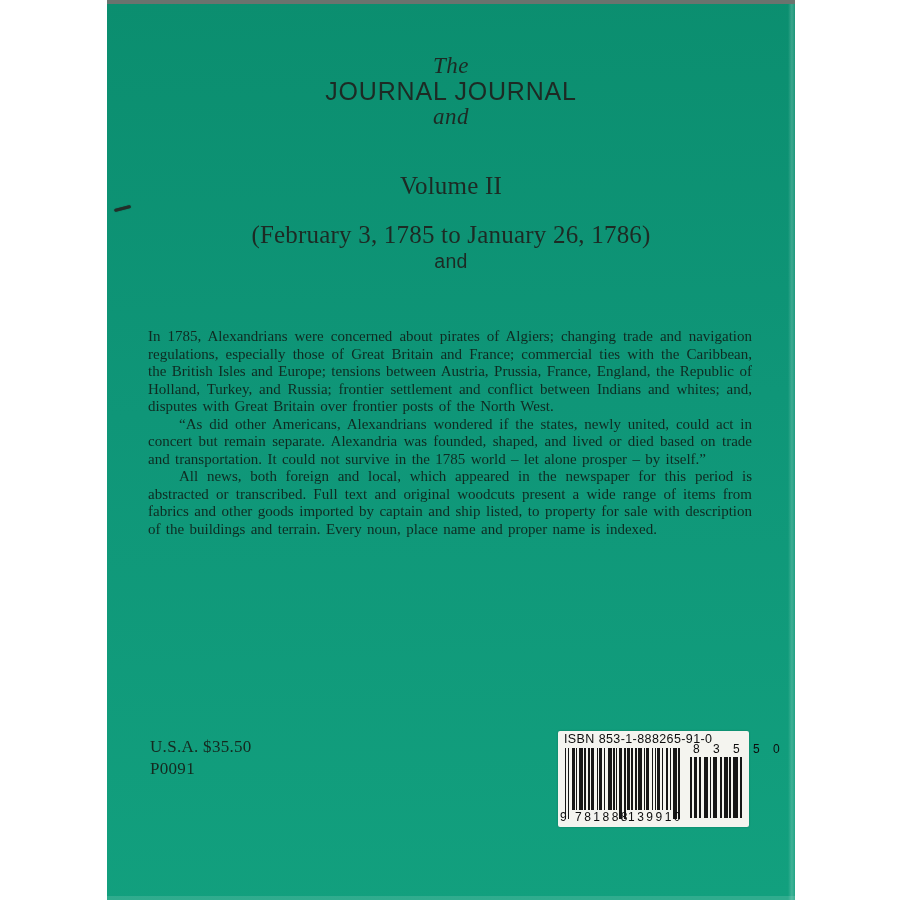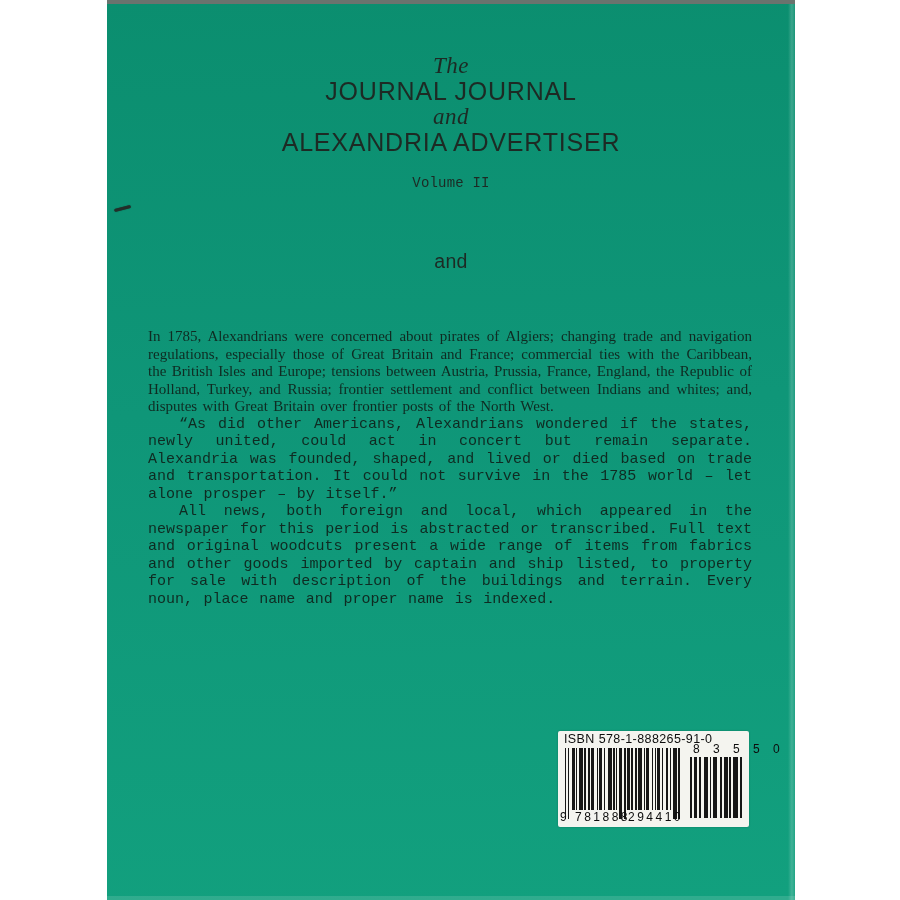--- a/index.html
+++ b/index.html
@@ -39,41 +39,41 @@
   .t-serif-i {
     font-family:"Liberation Serif", serif; font-style:italic;
     font-size:23px; line-height:25px; letter-spacing:0.5px;
   }
   .t-sans-big {
     font-family:"Liberation Sans", sans-serif;
     font-size:25px; line-height:26px; letter-spacing:0.8px;
   }
   .t-gap { height:18px; }
   .t-sans-med {
-    font-family:Liberation Mono, monospace;
-    font-size:14px; line-height:21px; letter-spacing:0.2px;
+    font-family:Liberation Serif, serif;
+    font-size:25px; line-height:21px; letter-spacing:0.2px;margin-top:28px;
   }
 
   
   .authors-block {
     position:absolute; top:250px; left:0; width:100%;
     text-align:center; color:#1d2a24;
     font-family:"Liberation Sans", sans-serif;
     font-size:19.5px; line-height:22px; letter-spacing:0.3px;
   }
 
   
   .description {
     position:absolute; top:328px; left:41px; width:604px;
     font-family:"Liberation Serif", serif;
     font-size:15px; line-height:17.5px;
     color:#0f2b22; text-align:justify; word-spacing:1.6px;
   }
   .description p { margin:0; }
-  .description p.indent { text-indent:31px;font-family:Liberation Mono, monospace; }
+  .description p.indent { text-indent:31px; }
 
   
   .price-block {
     position:absolute; left:43px; top:736px;
     font-family:"Liberation Serif", serif;
     font-size:17px; line-height:22px; color:#15291f;
     letter-spacing:0.3px;
   }
 
   
@@ -129,38 +129,42 @@
   <div class="cover">
     <div class="cover-top-edge"></div>
     <div class="cover-right-edge"></div>
     <div class="cover-bottom-edge"></div>
     <div class="pen-mark"></div>
 
     <div class="title-block">
       <div class="t-serif-i">The</div>
       <div class="t-sans-big">JOURNAL JOURNAL</div>
       <div class="t-serif-i">and</div>
-      <div class="t-sans-big">ALEXANDRIA ADVERTISER</div>
       <div class="t-gap"></div>
       <div class="t-sans-med">Volume II</div>
+      <div class="t-sans-med">(February 3, 1785 to January 26, 1786)</div>
     </div>
 
     <div class="authors-block">
       <div>and</div>
     </div>
 
     <div class="description">
       <p>In 1785, Alexandrians were concerned about pirates of Algiers; changing trade and navigation regulations, especially those of Great Britain and France; commercial ties with the Caribbean, the British Isles and Europe; tensions between Austria, Prussia, France, England, the Republic of Holland, Turkey, and Russia; frontier settlement and conflict between Indians and whites; and, disputes with Great Britain over frontier posts of the North West.</p>
       <p class="indent">“As did other Americans, Alexandrians wondered if the states, newly united, could act in concert but remain separate. Alexandria was founded, shaped, and lived or died based on trade and transportation. It could not survive in the 1785 world – let alone prosper – by itself.”</p>
       <p class="indent">All news, both foreign and local, which appeared in the newspaper for this period is abstracted or transcribed. Full text and original woodcuts present a wide range of items from fabrics and other goods imported by captain and ship listed, to property for sale with description of the buildings and terrain. Every noun, place name and proper name is indexed.</p>
     </div>
 
+    <div class="price-block">
+      <div>U.S.A. $35.50</div>
+      <div>P0091</div>
+    </div>
 
     <div class="barcode-box">
-      <div class="bc-isbn">ISBN 578-1-888265-91-0</div>
+      <div class="bc-isbn">ISBN 853-1-888265-91-0</div>
       <div class="bc-main" id="bc-main">
           <div class="bar tall" style="width: 1.20482%;"></div>
           <div class="gap" style="width: 1.20482%;"></div>
           <div class="bar tall" style="width: 1.20482%;"></div>
           <div class="gap" style="width: 2.40964%;"></div>
           <div class="bar" style="width: 2.40964%;"></div>
           <div class="gap" style="width: 1.20482%;"></div>
           <div class="bar" style="width: 1.20482%;"></div>
           <div class="gap" style="width: 1.20482%;"></div>
           <div class="bar" style="width: 3.61446%;"></div>
@@ -211,21 +215,21 @@
           <div class="gap" style="width: 1.20482%;"></div>
           <div class="bar" style="width: 1.20482%;"></div>
           <div class="gap" style="width: 1.20482%;"></div>
           <div class="bar tall" style="width: 3.61446%;"></div>
           <div class="gap" style="width: 1.20482%;"></div>
           <div class="bar tall" style="width: 1.20482%;"></div>
         </div>
       <div class="bc-digits">
         <span class="d-left">9</span>
         <span class="d-g1">781888</span>
-        <span class="d-g2">294410</span>
+        <span class="d-g2">139910</span>
       </div>
       <div class="bc-addon-digits">8 3 5 5 0</div>
       <div class="bc-addon" id="bc-addon">
           <div class="bar" style="width: 3.44828%;"></div>
           <div class="gap" style="width: 3.44828%;"></div>
           <div class="bar" style="width: 6.89655%;"></div>
           <div class="gap" style="width: 3.44828%;"></div>
           <div class="bar" style="width: 3.44828%;"></div>
           <div class="gap" style="width: 6.89655%;"></div>
           <div class="bar" style="width: 6.89655%;"></div>

